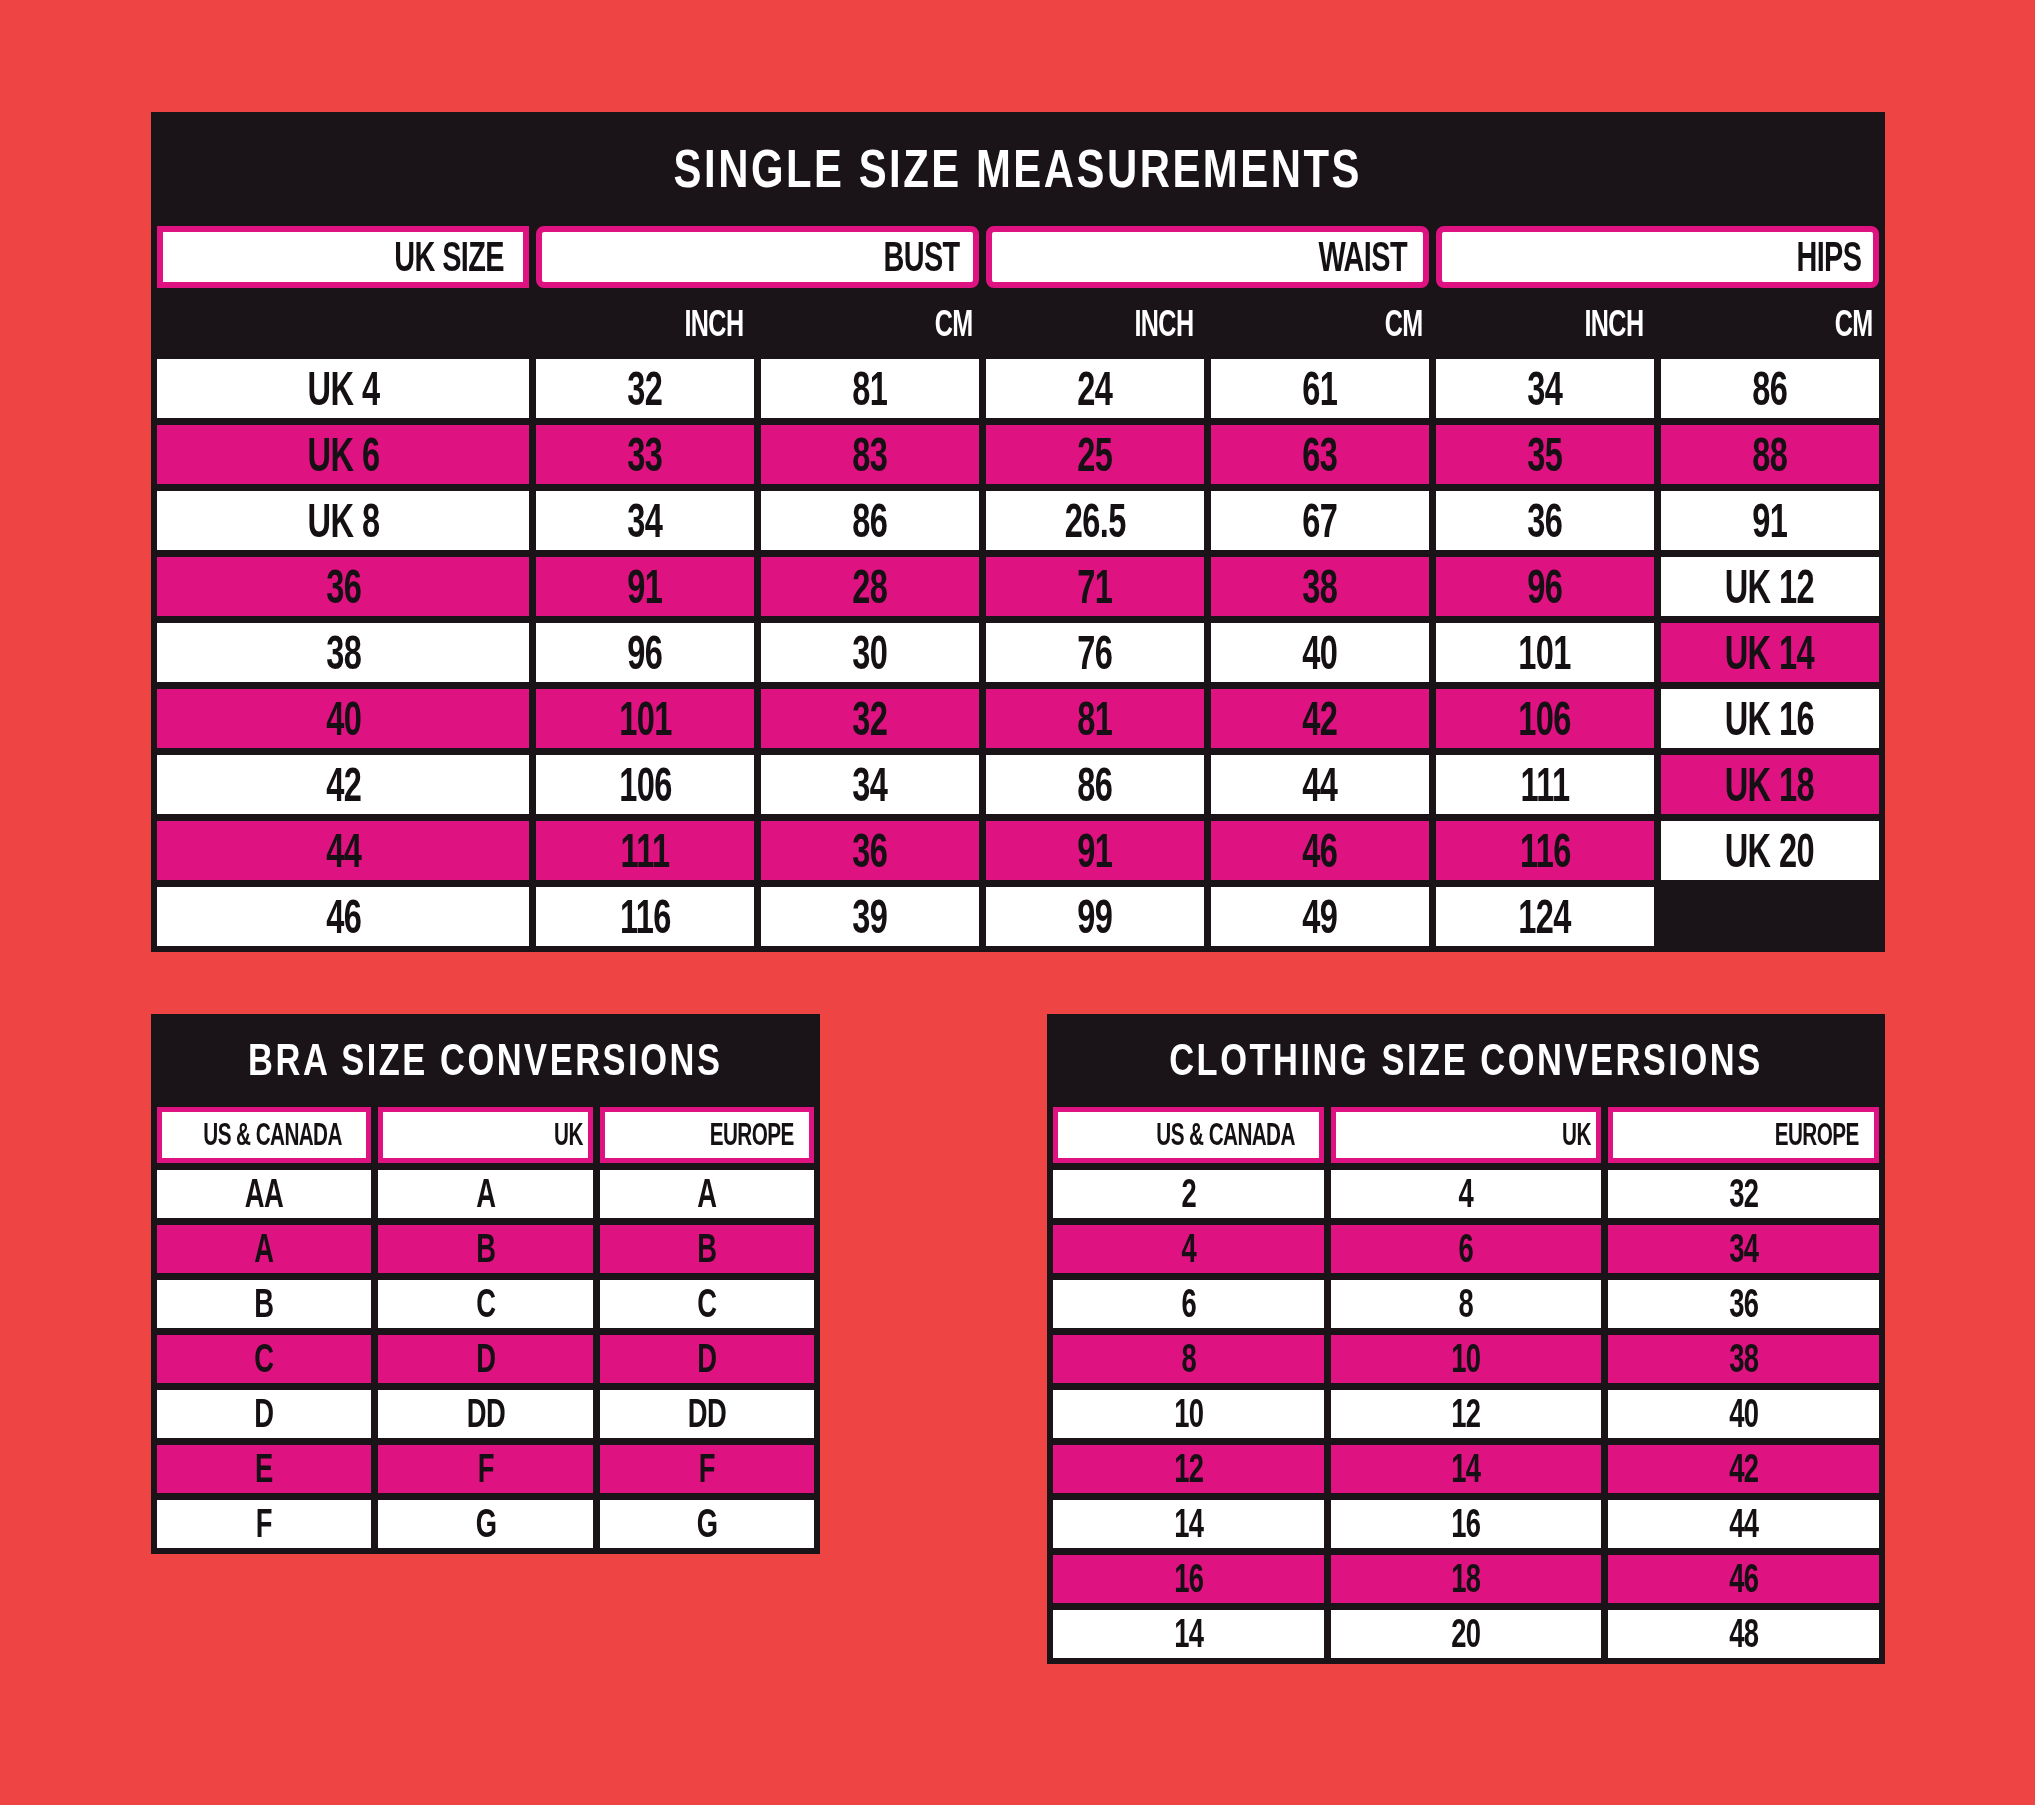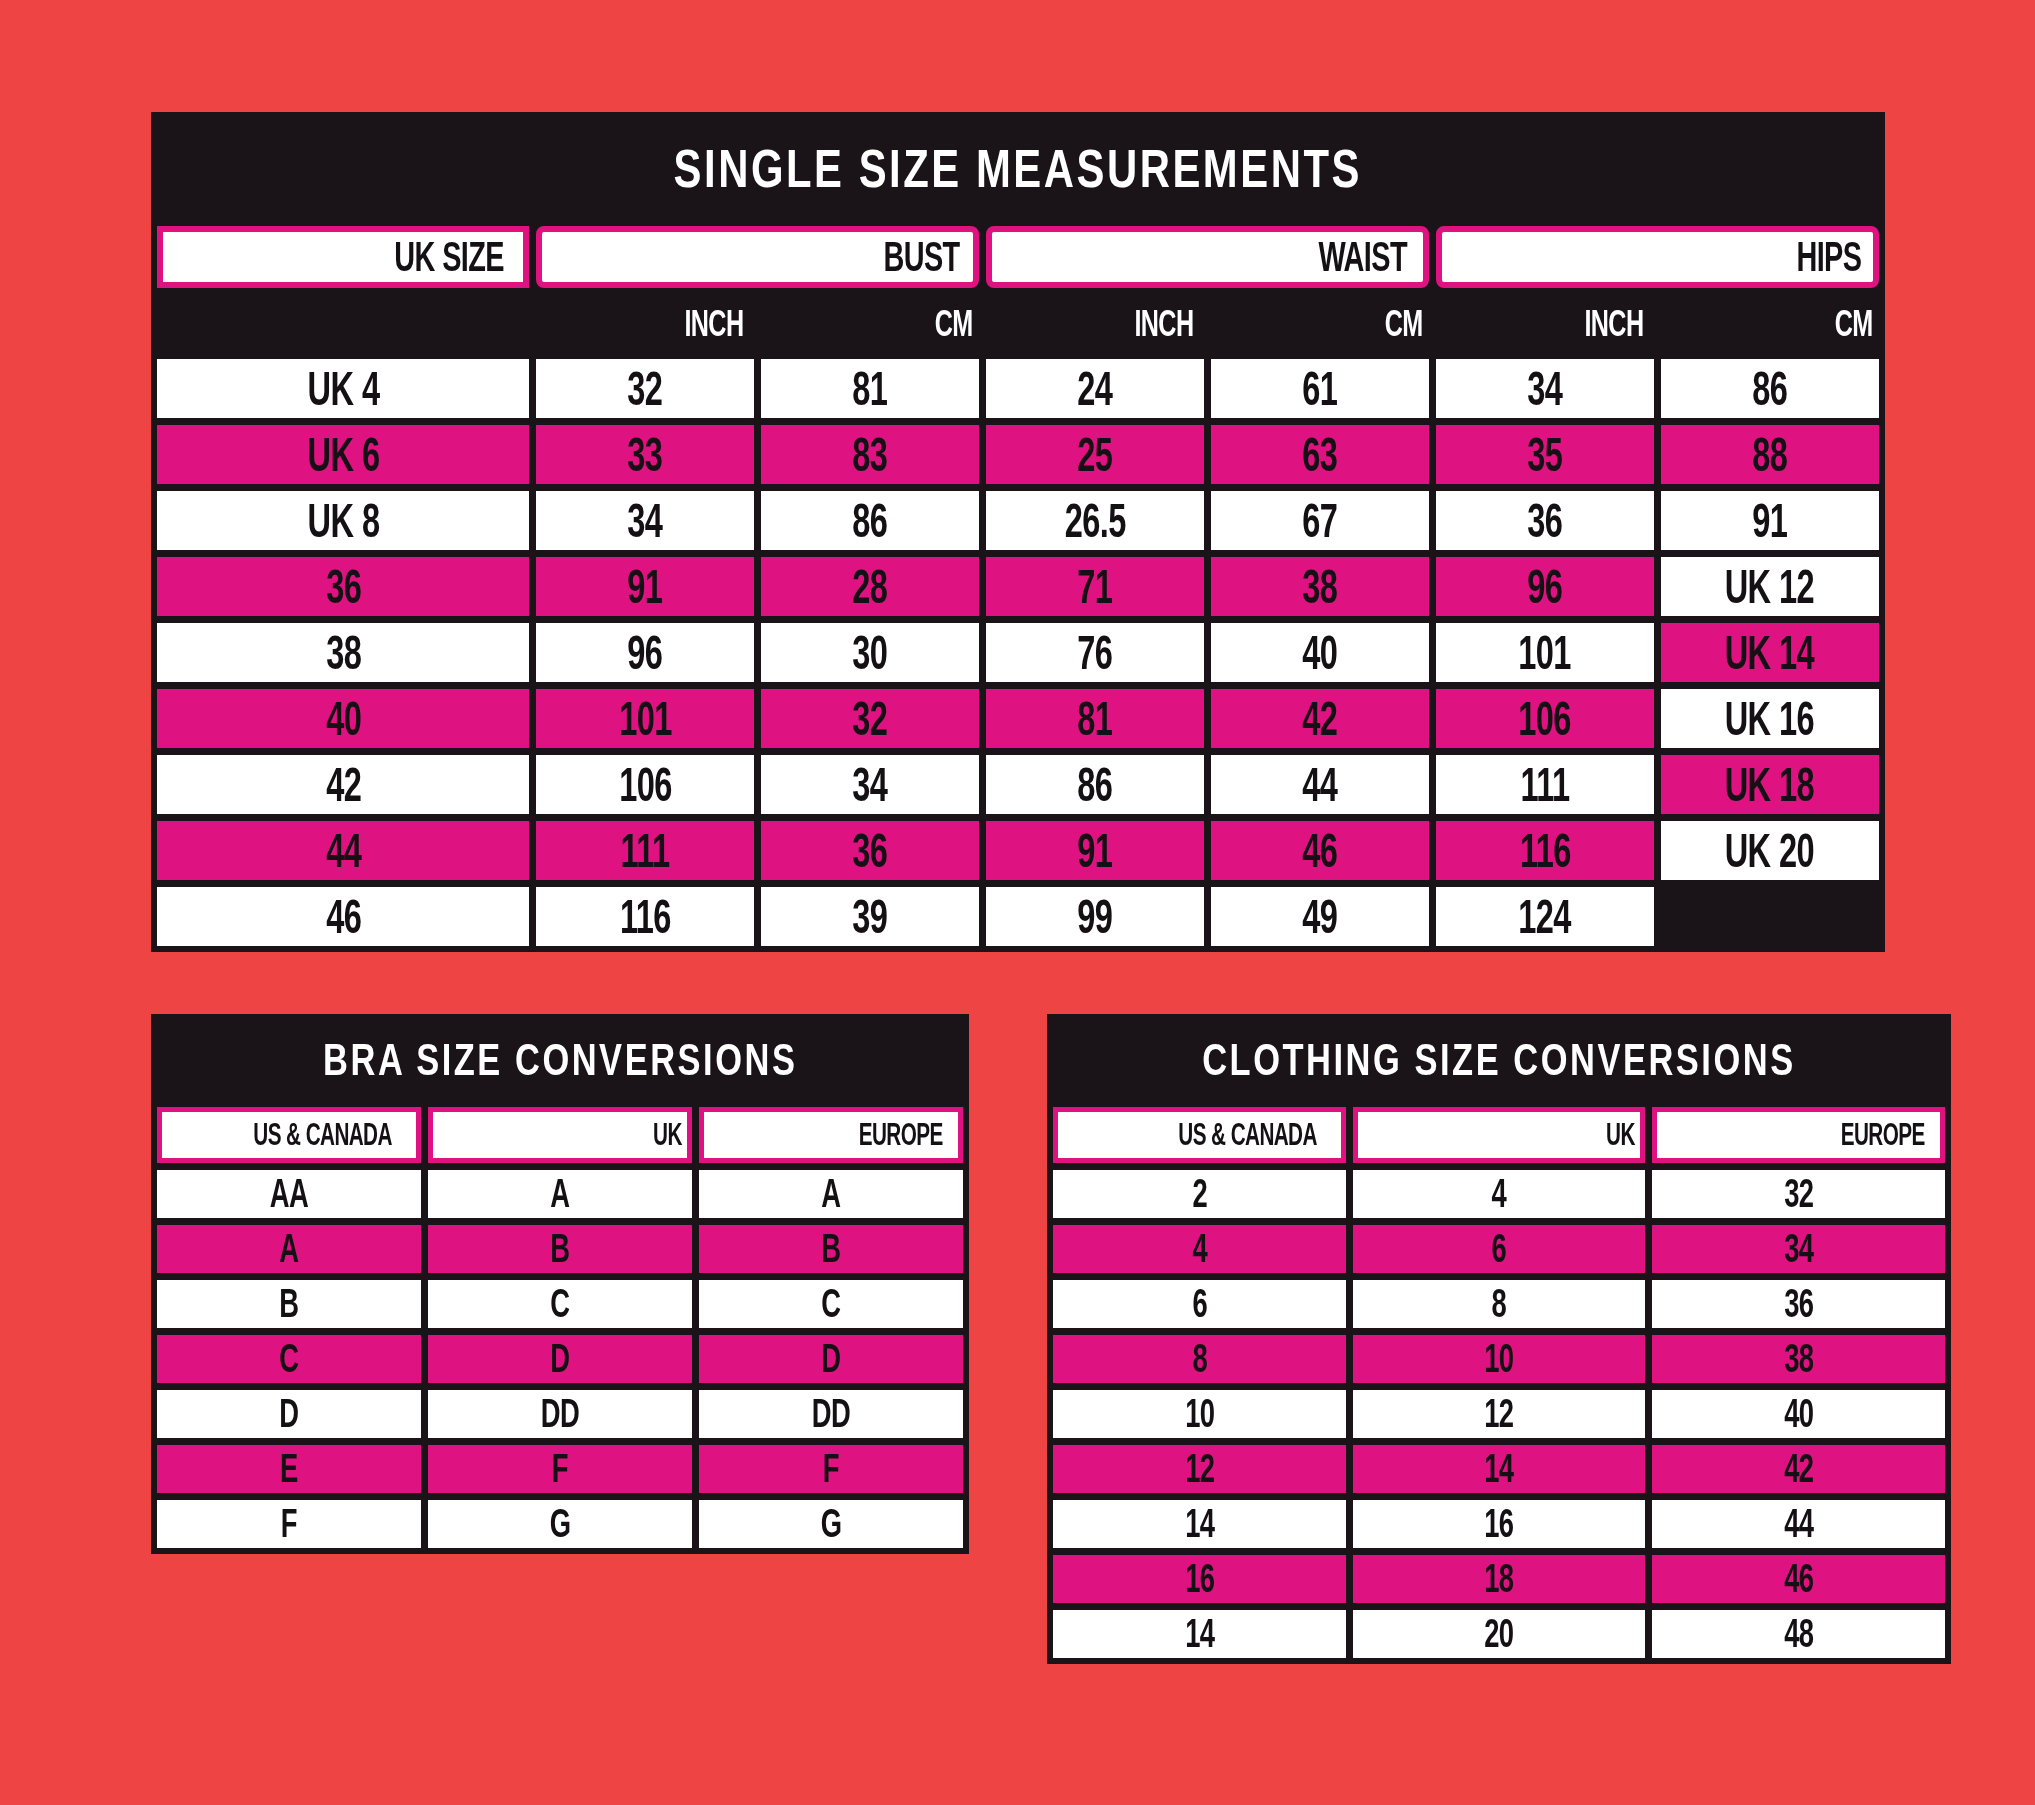--- a/index.html
+++ b/index.html
@@ -3,22 +3,22 @@
 <meta charset="utf-8">
 <style>
   :root { --pink:#de1280; --ink:#1a1317; --text:#151013; }
   * { box-sizing:border-box; }
   html,body { margin:0; padding:0; background:#ffffff; }
   body { font-family:"Liberation Sans","DejaVu Sans",sans-serif; }
   .canvas { position:relative; width:2035px; height:1805px; background:#ef4444; overflow:hidden; }
 
   .sizetable { position:absolute; }
   #measurements { left:151px; top:112px;  width:1734px; }
-  #bra          { left:151px; top:1014px; width:818px; }
-  #clothing     { left:1047px; top:1014px; width:904px; }
+  #bra          { left:151px; top:1014px; width:669px; }
+  #clothing     { left:1047px; top:1014px; width:838px; }
 
   .titlebar { background:var(--ink); color:#ffffff; display:flex; align-items:center; justify-content:center; }
   #measurements .titlebar { height:112px; font-size:51px; }
   .small .titlebar        { height:91px; font-size:42px; }
 
   .grid { display:grid; background:var(--ink); gap:7px; padding:1.5px 6.2px 6.2px 6.2px; }
   #measurements .grid { grid-template-columns:372px repeat(6,1fr); grid-template-rows:62px 57px repeat(9,59px); }
   #bra .grid       { grid-template-columns:repeat(3,1fr); grid-template-rows:56px repeat(7,48px); }
   #clothing .grid  { grid-template-columns:repeat(3,1fr); grid-template-rows:56px repeat(9,48px); }
 

